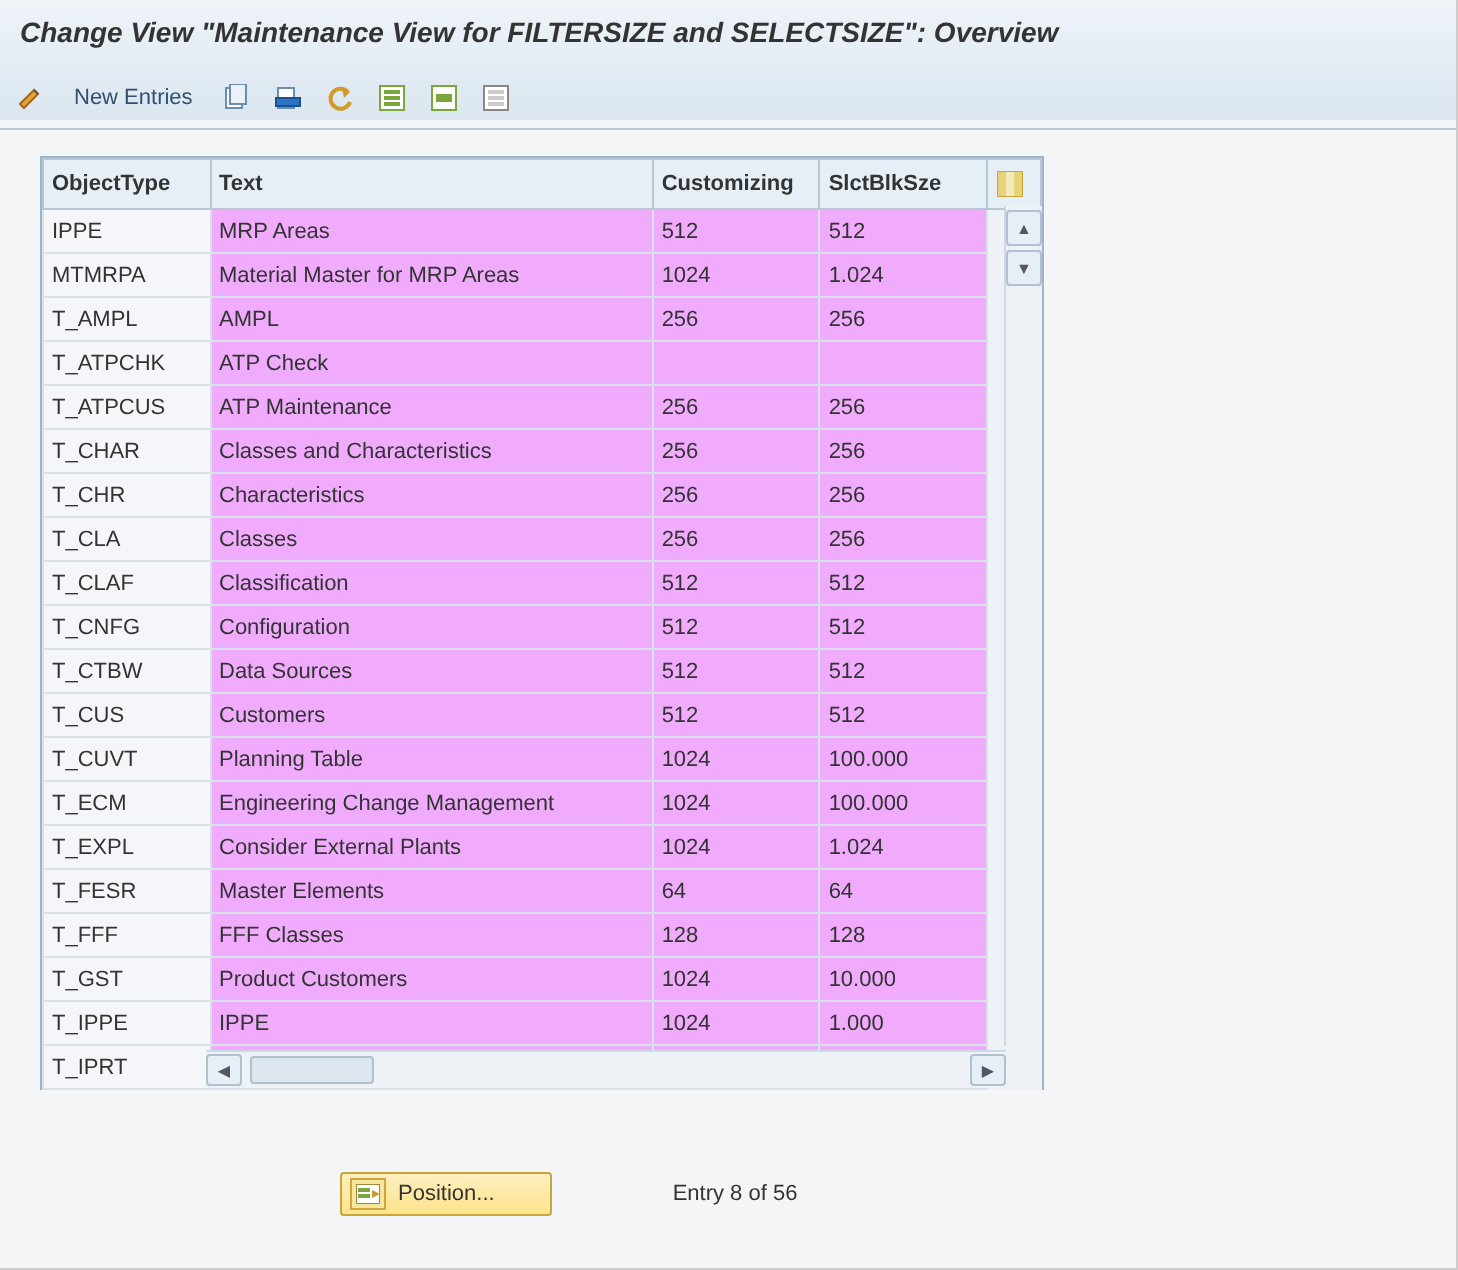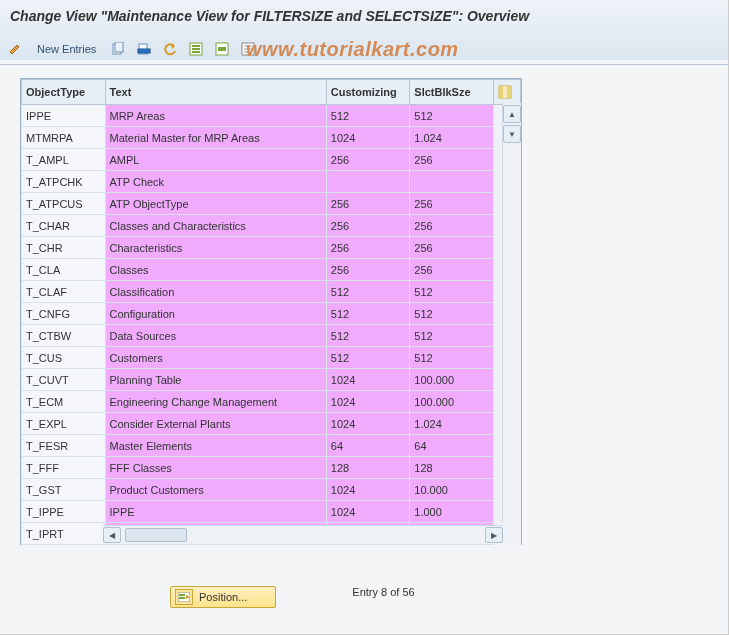--- a/index.html
+++ b/index.html
@@ -17,21 +17,21 @@
 .col-obj{width:80px}
 .col-text{width:212px}
 .col-f{width:80px}
 .col-s{width:80px}
 .th-scroll{width:26px;text-align:center;cursor:pointer}
 .vbtn-col{position:absolute;right:0;top:24px;width:18px;height:420px;background:#eef2f6;border-left:1px solid #cdd9e4}
 .vbtn{width:16px;height:16px;margin:2px auto;background:#e6eef6;border:1px solid #b0c0d0;border-radius:2px;cursor:pointer;display:flex;align-items:center;justify-content:center;font-size:8px;color:#556}
 .hscroll{position:absolute;bottom:0;left:82px;right:18px;height:18px;background:#eef2f6;border-top:1px solid #cdd9e4;display:flex;align-items:center}
 .hbtn{width:16px;height:14px;background:#e6eef6;border:1px solid #b0c0d0;border-radius:2px;cursor:pointer;font-size:8px;color:#556;display:flex;align-items:center;justify-content:center}
 .hslider{width:60px;height:12px;background:#dde6ee;border:1px solid #b0c0d0;border-radius:2px;margin:0 2px 0 4px;cursor:grab}
-.footer{position:absolute;bottom:26px;left:0;right:0;display:flex;align-items:flex-start;gap:76px;padding-left:170px}
+.footer{position:absolute;bottom:26px;left:0;right:0;display:flex;align-items:center;gap:60px;padding-left:170px}
 .pos-btn{display:inline-flex;align-items:center;background:linear-gradient(#fef0c0,#fde38a);border:1px solid #c8a63a;border-radius:2px;padding:2px 28px 2px 4px;cursor:pointer;font-size:11px;color:#333;height:16px}
 .pos-btn .ico{width:16px;height:14px;background:#f6e69e;border:1px solid #cfa63c;margin-right:6px;display:inline-flex;align-items:center;justify-content:center;font-size:9px;color:#7a5}
 .entry-txt{font-size:11px;color:#333}
 svg{display:block}
 </style>
 </head>
 <body>
 <div class="app">
 
 <div class="titlebar">Change View "Maintenance View for FILTERSIZE and SELECTSIZE": Overview</div>
@@ -79,21 +79,20 @@
   <span class="tb-btn">
     <svg width="14" height="14">
           <rect x="1" y="1" width="12" height="12" fill="#fff" stroke="#888"></rect>
           <rect x="3" y="3" width="8" height="2" fill="#ccc"></rect>
           <rect x="3" y="6" width="8" height="2" fill="#ccc"></rect>
           <rect x="3" y="9" width="8" height="2" fill="#ccc"></rect>
         </svg>
   </span>
 </div>
 
-<div class="watermark">www.tutorialkart.com</div>
 
 <div class="table-wrap">
   <table class="grid">
     <colgroup>
       <col class="col-obj">
           <col class="col-text">
           <col class="col-f">
           <col class="col-s">
           <col style="width:26px">
     </colgroup>
@@ -134,21 +133,21 @@
             <td class="editable">256</td>
           </tr>
           <tr>
             <td>T_ATPCHK</td>
             <td class="editable">ATP Check</td>
             <td class="editable"></td>
             <td class="editable"></td>
           </tr>
           <tr>
             <td>T_ATPCUS</td>
-            <td class="editable">ATP ObjectType</td>
+            <td class="editable">ATP Maintenance</td>
             <td class="editable">256</td>
             <td class="editable">256</td>
           </tr>
           <tr>
             <td>T_CHAR</td>
             <td class="editable">Classes and Characteristics</td>
             <td class="editable">256</td>
             <td class="editable">256</td>
           </tr>
           <tr>

